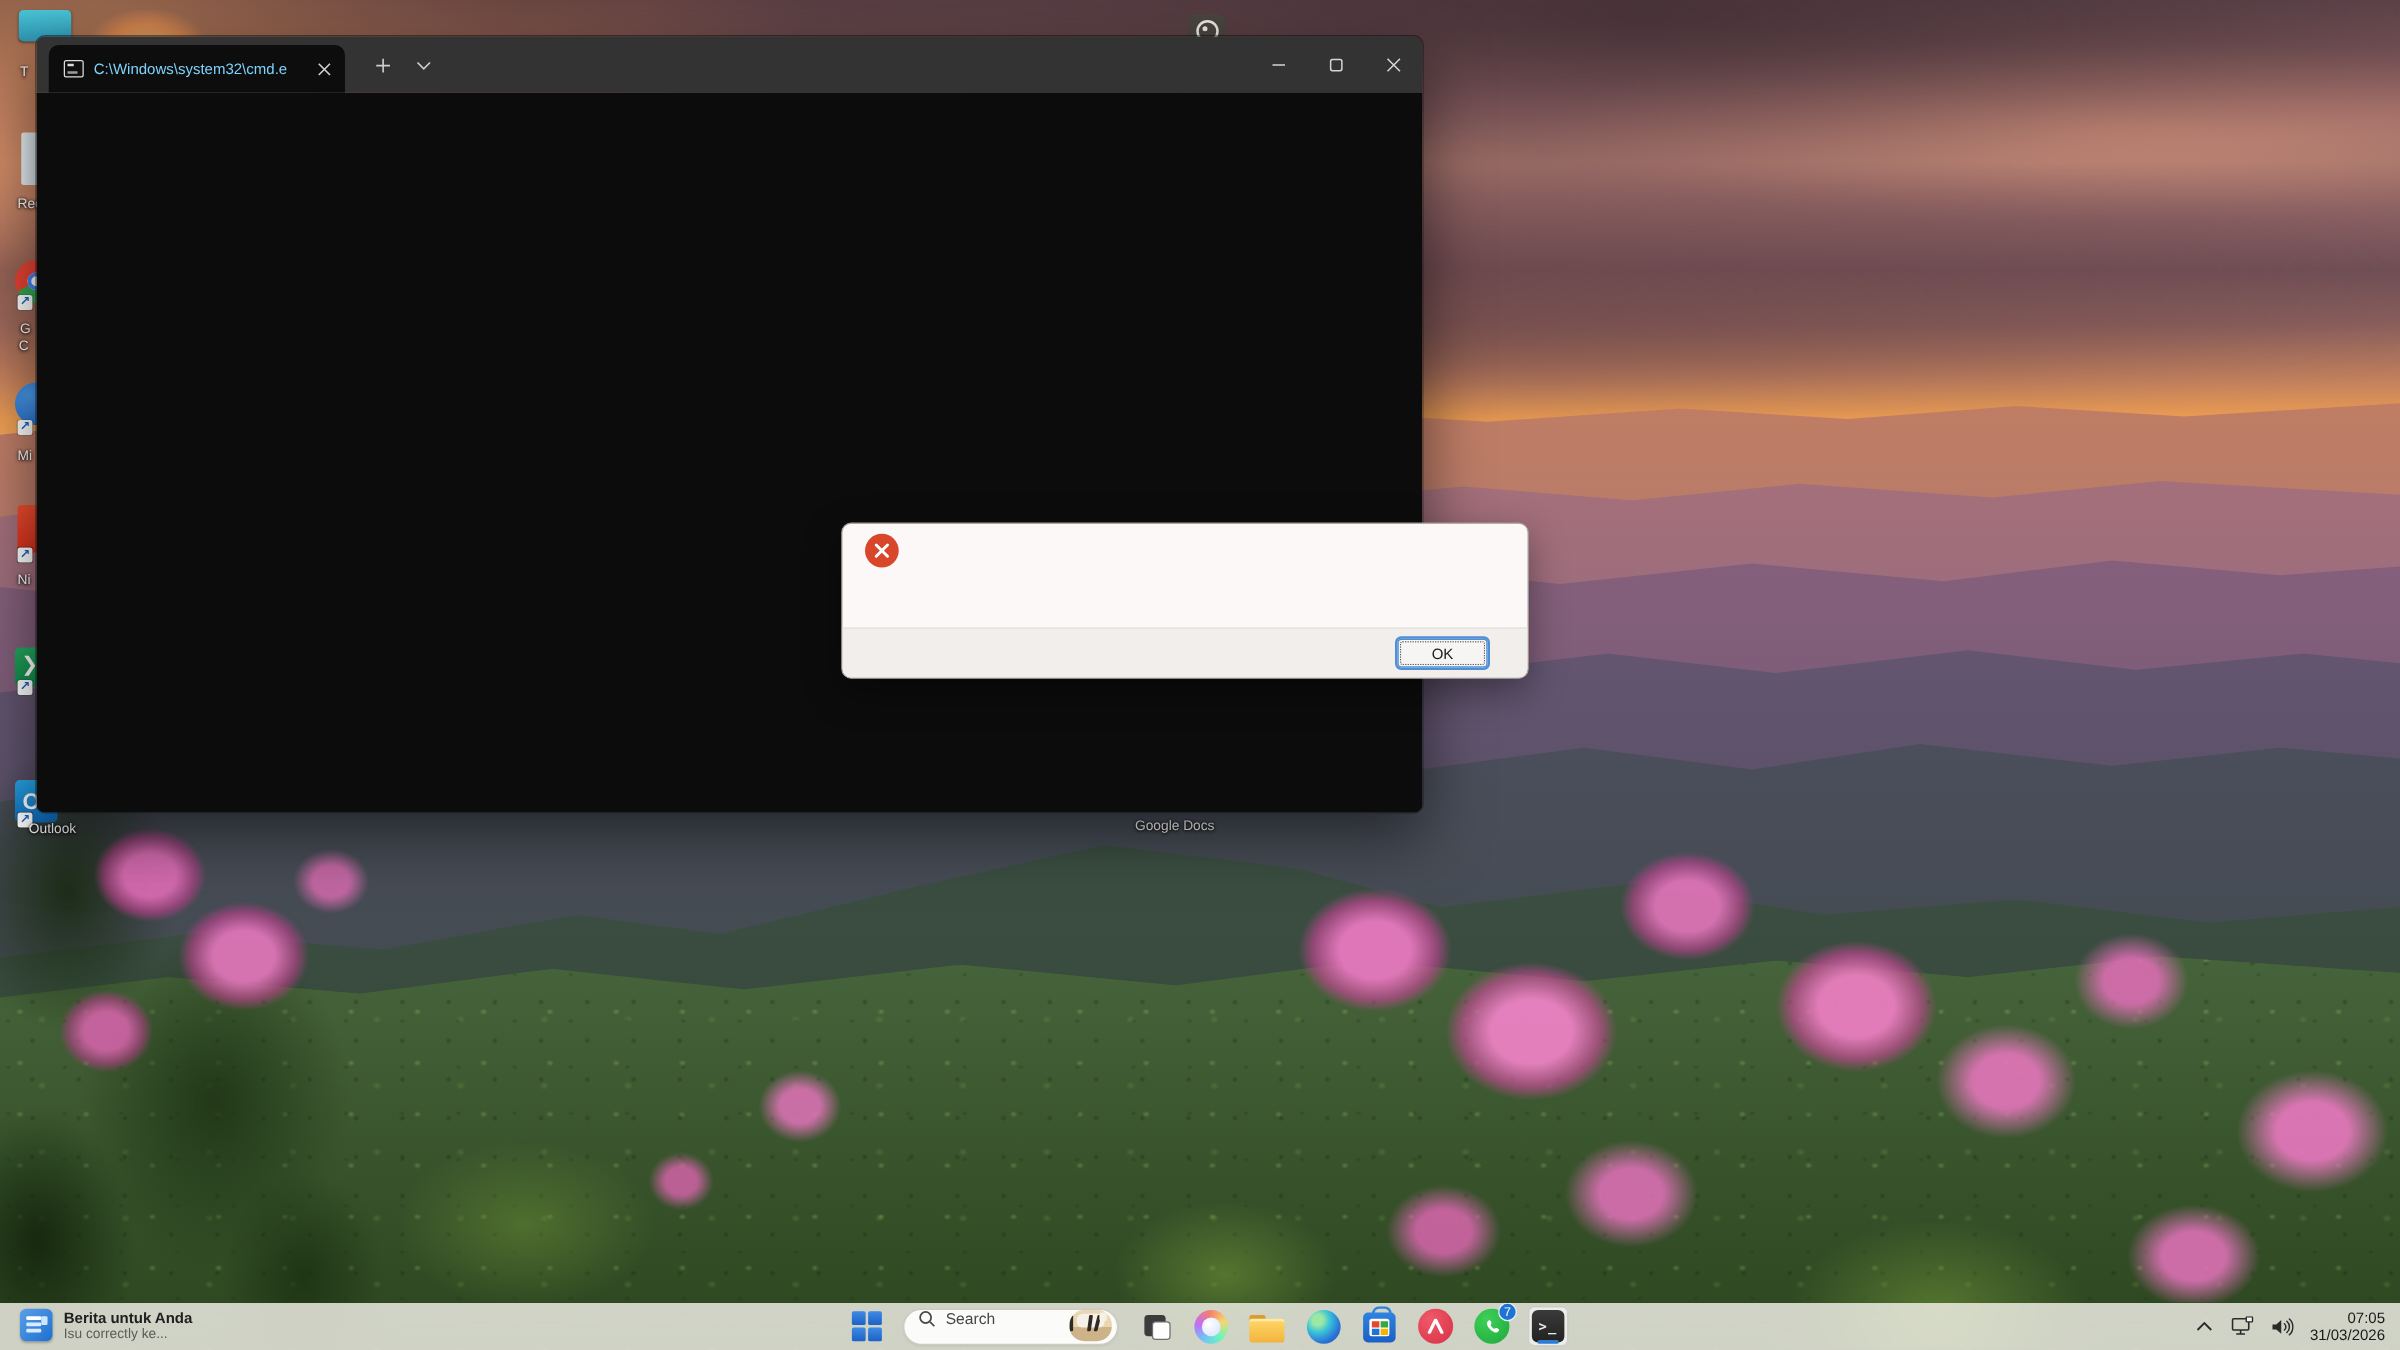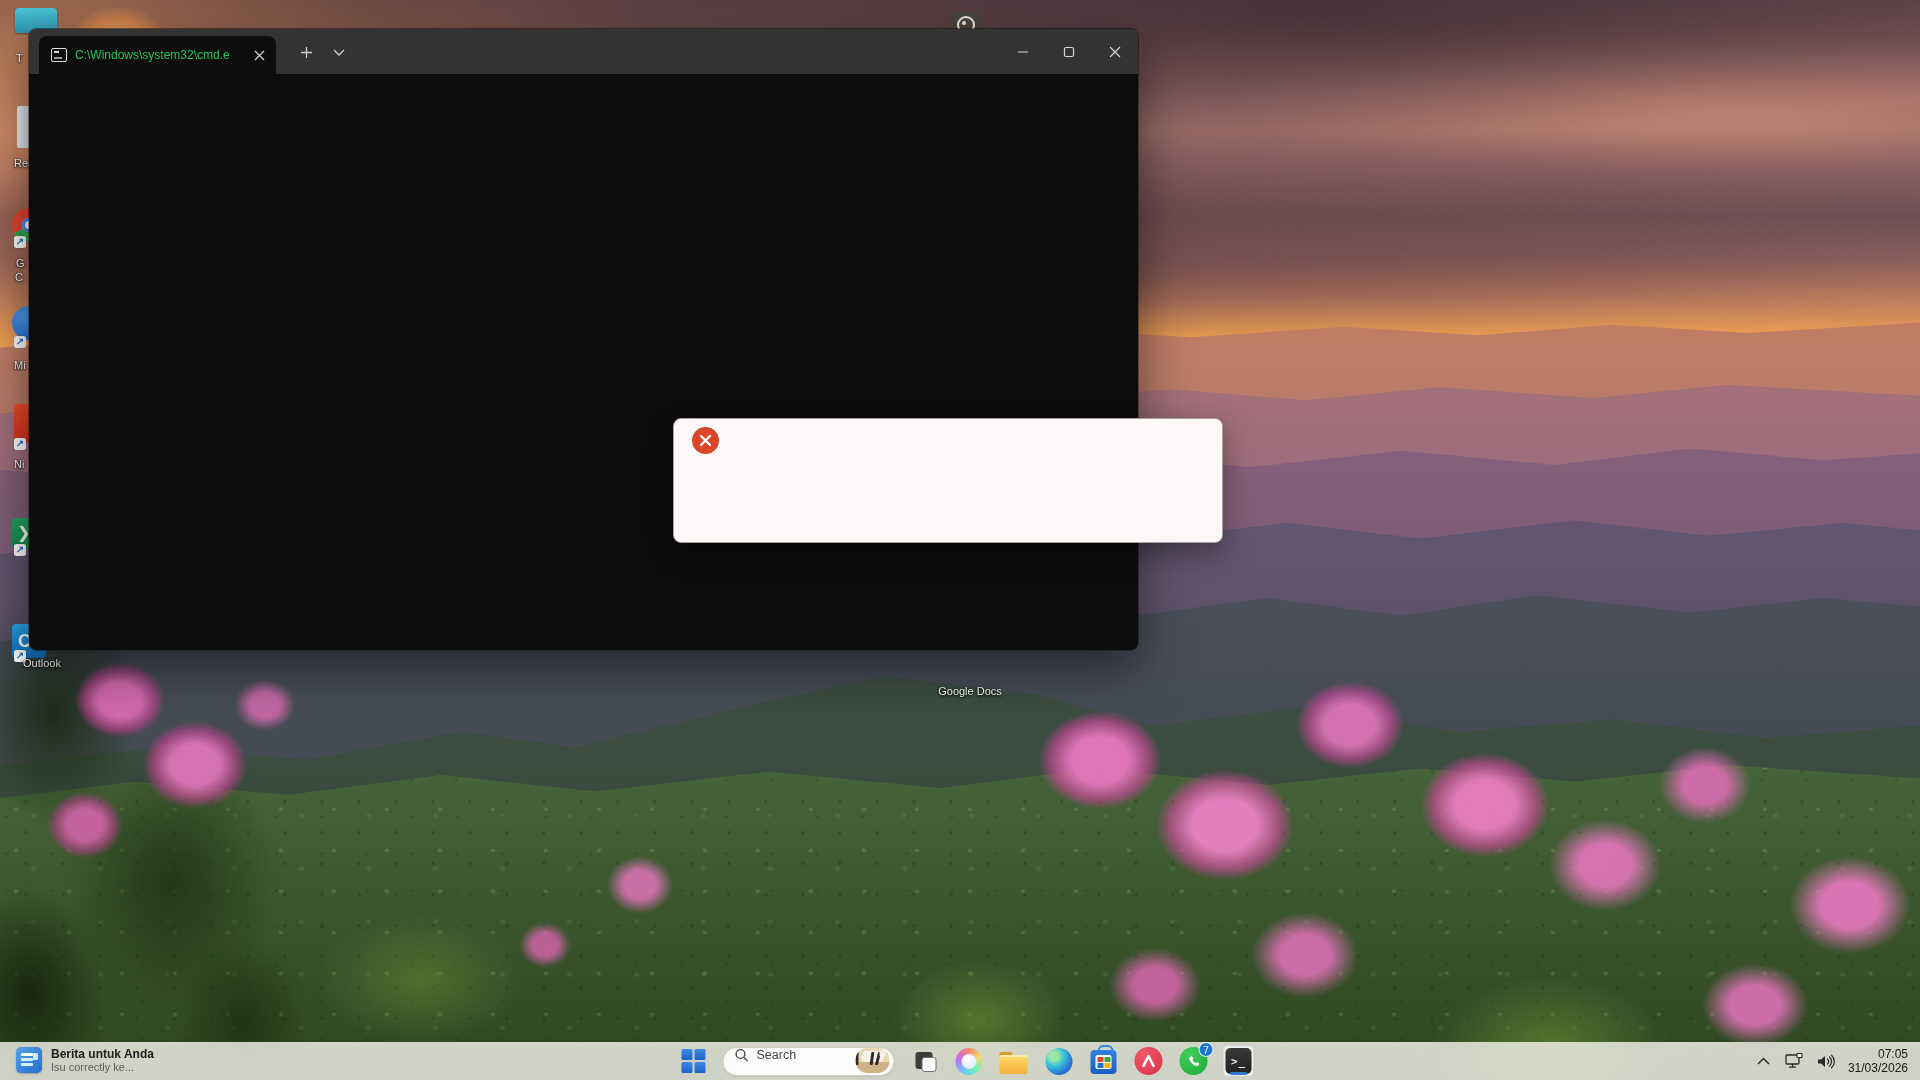--- a/index.html
+++ b/index.html
@@ -111,21 +111,21 @@
     font-size:18px; line-height:34px; padding-left:6px; }
 
   
   .term { position:absolute; left:28px; top:28px; width:1111px; height:623px; z-index:3;
     border-radius:8px; box-shadow:0 18px 50px rgba(0,0,0,.5); overflow:hidden;
     border:1px solid rgba(0,0,0,.5); }
   .term-titlebar { position:relative; height:45px; background:#333333; }
   .term-tab { position:absolute; left:10px; top:7px; width:237px; height:38px;
     background:#0d0d0d; border-radius:8px 8px 0 0; display:flex; align-items:center;
     padding:0 8px 0 12px; gap:8px; }
-  .term-tab-title { flex:1; color:#22c55e; font-size:12px; white-space:nowrap; overflow:hidden; }
+  .term-tab-title { flex:1; color:#7dd3fc; font-size:12px; white-space:nowrap; overflow:hidden; }
   .tab-glyph { width:16px; height:14px; border:1px solid #dcdcdc; border-radius:2px;
     background:#101010; position:relative; flex:none; }
   .tab-glyph::after { content:""; position:absolute; left:2px; top:2px; width:5px; height:2px; background:#dcdcdc; }
   .tab-glyph::before { content:""; position:absolute; left:2px; bottom:2px; width:8px; height:2px; background:#9a9a9a; }
   .tab-close, .tt-btn { display:flex; align-items:center; justify-content:center; flex:none; cursor:default; }
   .tab-close { width:18px; height:18px; border-radius:3px; }
   .tt-plus { position:absolute; left:264px; top:13px; width:26px; height:20px; }
   .tt-chev { position:absolute; left:298px; top:13px; width:24px; height:20px; }
   .term-controls { position:absolute; right:0; top:0; height:45px; display:flex; }
   .tc-btn { width:46px; height:45px; display:flex; align-items:center; justify-content:center; }
@@ -208,21 +208,21 @@
   .term-tb { background:rgba(255,255,255,.6); border:1px solid rgba(120,120,120,.25); }
   .term-tb-glyph { width:26px; height:26px; border-radius:5px; background:linear-gradient(180deg,#3a3a3a,#222);
     color:#eaeaea; font-family:"DejaVu Sans Mono",monospace; font-size:11px; font-weight:bold;
     display:flex; align-items:center; justify-content:center; letter-spacing:1px; }
   .term-tb-underline { position:absolute; bottom:1px; left:50%; transform:translateX(-50%);
     width:17px; height:3px; border-radius:2px; background:#2c7cd4; }
   .tb-tray { position:absolute; right:4px; top:0; height:38px; display:flex; align-items:center; gap:5px; }
   .tray-btn { width:26px; height:30px; display:flex; align-items:center; justify-content:center; border-radius:4px; }
   .tb-clock { text-align:right; font-size:12px; color:#191919; line-height:14px; padding:0 8px 0 4px; }
 
-  .gdlabel { left:908px; top:655px; width:124px; text-align:center;margin-top:30px; }
+  .gdlabel { left:908px; top:655px; width:124px; text-align:left; }
   .outlabel { left:4px; top:657px; width:76px; text-align:center; }
 </style>
 </head>
 <body>
 
 <div class="stage">
 
   <div class="wp">
     <div class="wp-sky"></div>
     <div class="wp-sunglow"></div>
@@ -312,20 +312,23 @@
   </div>
 
   <div class="dlg">
     <div class="dlg-content">
       <span class="dlg-erricon">
         <svg width="13" height="13" viewBox="0 0 13 13">
             <path d="M2 2 L11 11 M11 2 L2 11" stroke="#fff" stroke-width="2.4" stroke-linecap="round"></path>
           </svg>
       </span>
     </div>
+    <div class="dlg-footer">
+      <button class="dlg-ok">OK</button>
+    </div>
   </div>
 
   <div class="taskbar">
 
     <div class="tb-widget">
       <span class="tb-widget-icon"></span>
       <span>
         <div class="tb-widget-title">Berita untuk Anda</div>
         <div class="tb-widget-sub">Isu correctly ke...</div>
       </span>

